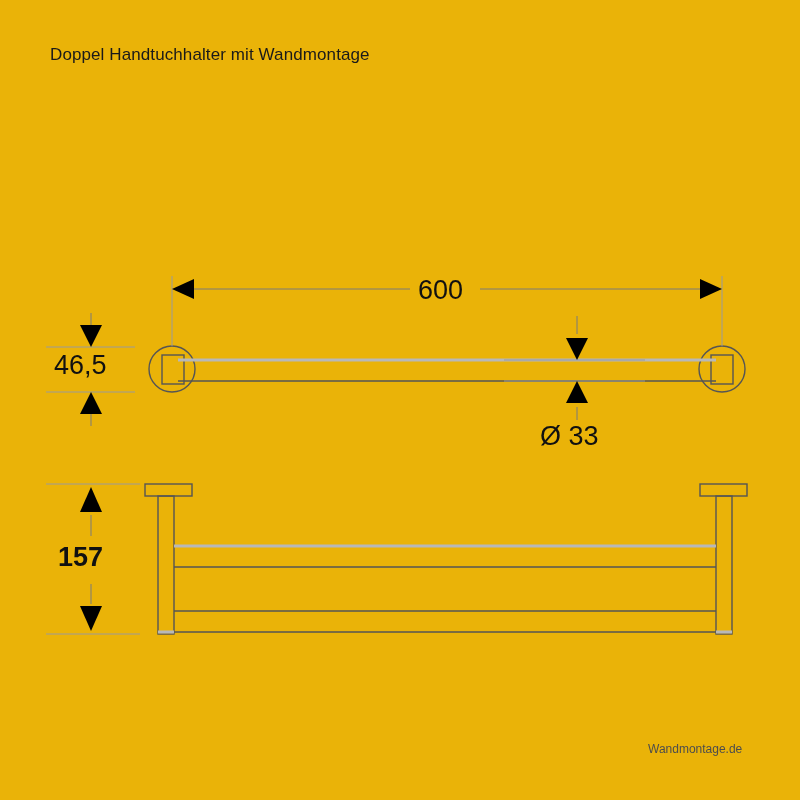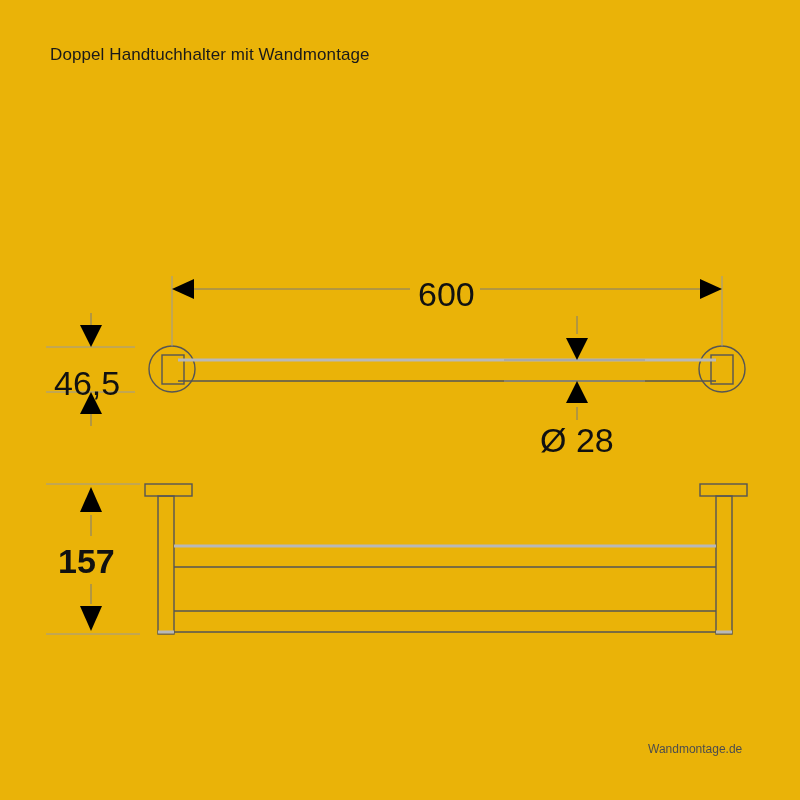--- a/index.html
+++ b/index.html
@@ -34,26 +34,26 @@
   .watermark-text {
     position: absolute;
     left: 648px;
     top: 742px;
     font-size: 12px;
     color: #4d4d4d;
     white-space: nowrap;
   }
   .dim-label {
     position: absolute;
-    font-size: 34px;
+    font-size: 27px;
     color: #111111;
     white-space: nowrap;
   }
   .dim-600 { left: 418px; top: 275px; }
-  .dim-465 { left: 54px; top: 350px; margin-top: 14px; }
+  .dim-465 { left: 54px; top: 350px; }
   .dim-d22 { left: 540px; top: 421px; }
   .dim-157 { left: 58px; top: 542px; font-weight: bold; }
 </style>
 </head>
 <body>
 
 <div id="canvas">
 
   <div class="title-text">Doppel Handtuchhalter mit Wandmontage</div>
 
@@ -145,19 +145,19 @@
       <polygon points="91,487 80,512 102,512" class="arw"></polygon>
       <polygon points="91,631 80,606 102,606" class="arw"></polygon>
     </g>
 
   </svg>
 
   <div class="dim-label dim-600">600</div>
 
   <div class="dim-label dim-465">46,5</div>
 
-  <div class="dim-label dim-d22">Ø 28</div>
+  <div class="dim-label dim-d22">Ø 33</div>
 
   <div class="dim-label dim-157">157</div>
 
   <div class="watermark-text">Wandmontage.de</div>
 
 </div>
 
 </body></html>

